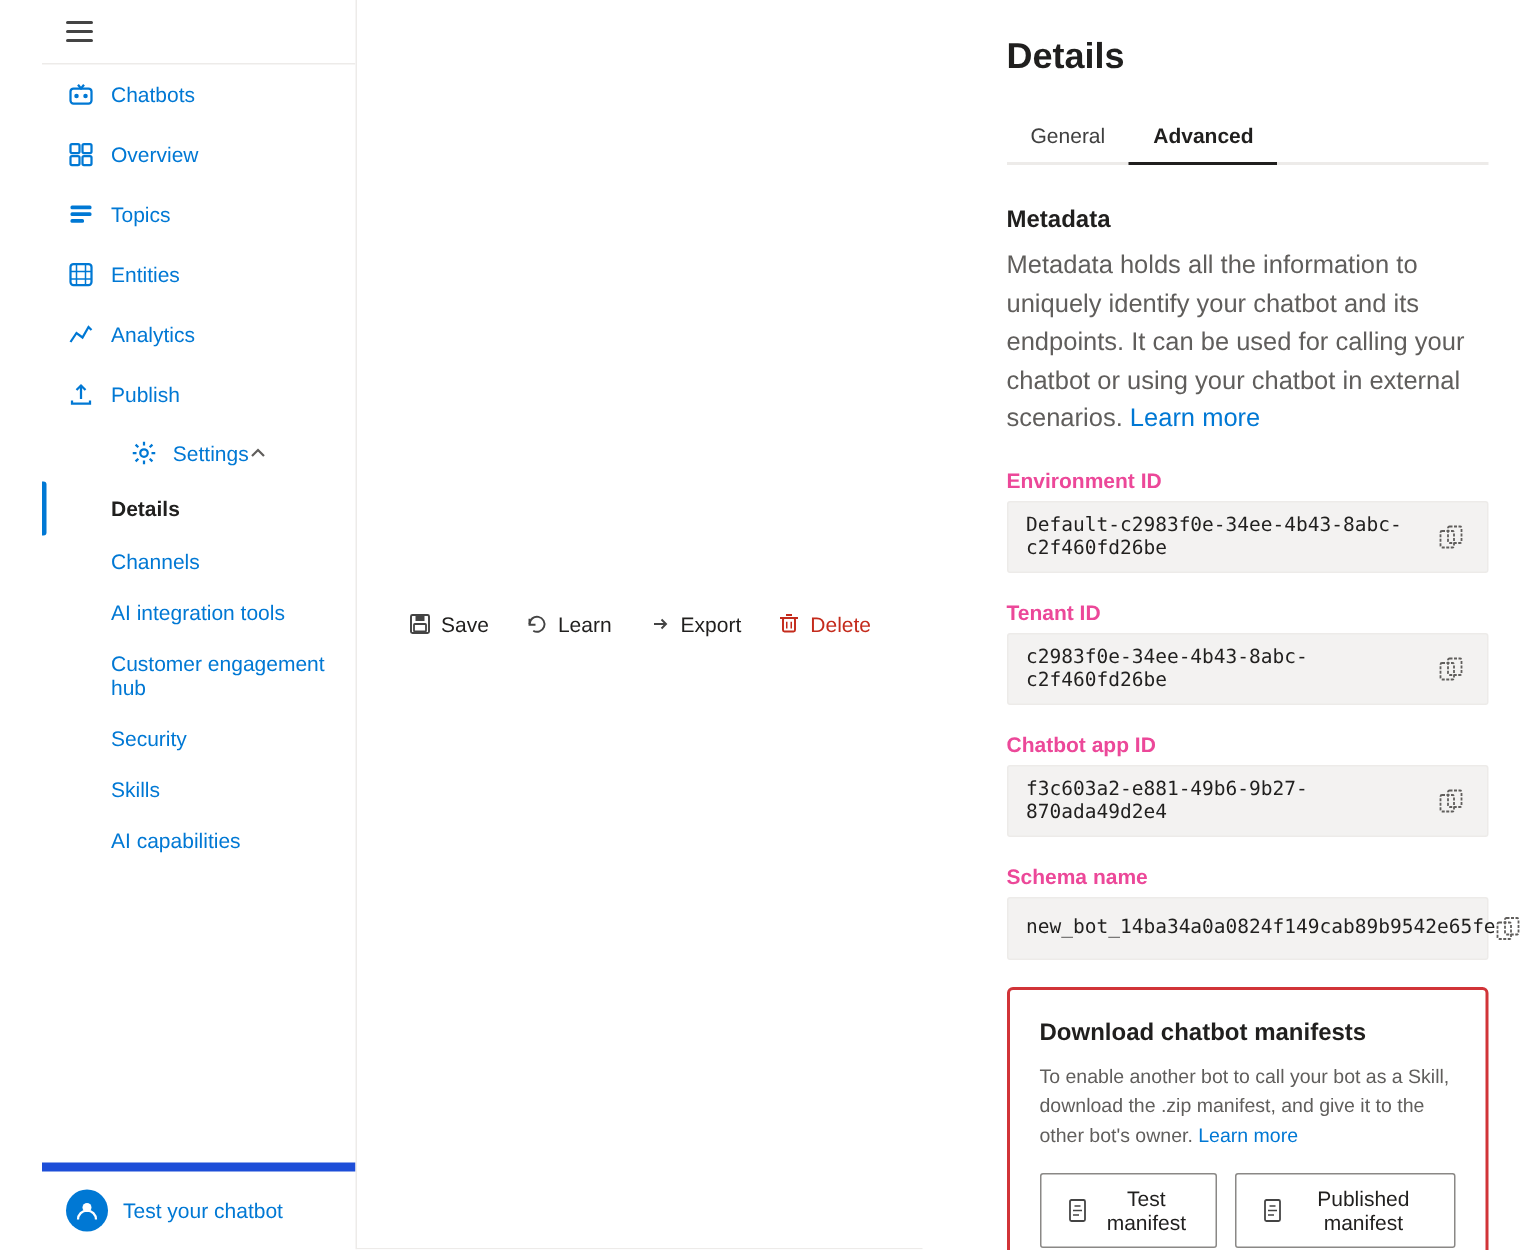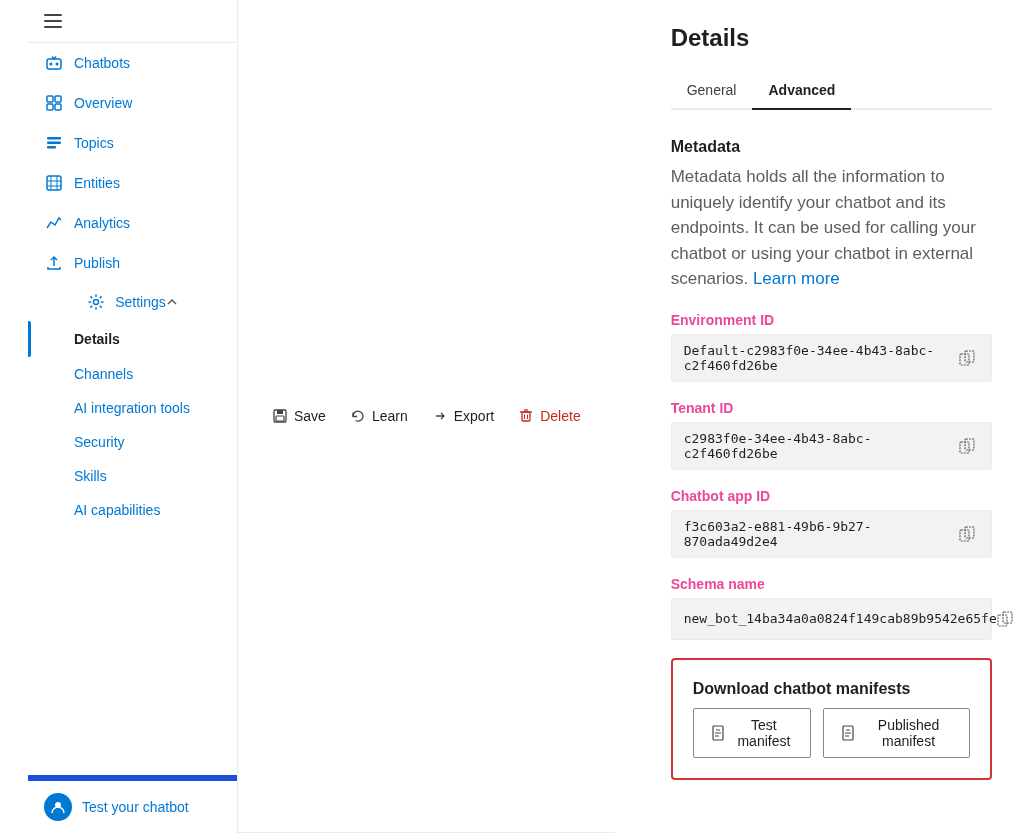--- a/index.html
+++ b/index.html
@@ -397,20 +397,23 @@
 
   <div>
     <div class="nav-item active nav-section-indent" style="padding-left: 46px;">
       <span>Details</span>
     </div>
     <div class="nav-sub-item">
       <span>Channels</span>
     </div>
     <div class="nav-sub-item">
       <span>AI integration tools</span>
+    </div>
+    <div class="nav-sub-item">
+      <span>Customer engagement hub</span>
     </div>
     <div class="nav-sub-item">
       <span>Security</span>
     </div>
     <div class="nav-sub-item">
       <span>Skills</span>
     </div>
     <div class="nav-sub-item">
       <span>AI capabilities</span>
     </div>
@@ -541,20 +544,24 @@
               <rect x="1" y="4" width="9" height="11" rx="1" stroke="#605e5c" stroke-width="1.2" stroke-dasharray="2 1"></rect>
               <rect x="6" y="1" width="9" height="11" rx="1" stroke="#605e5c" stroke-width="1.2" stroke-dasharray="2 1"></rect>
             </svg>
           </button>
         </div>
       </div>
     </div>
 
     <div class="manifest-box">
       <div class="manifest-title">Download chatbot manifests</div>
+      <p class="manifest-desc">
+        <span>To enable another bot to call your bot as a Skill, download the .zip manifest, and give it to the other bot's owner.</span>
+        <a href="#">Learn more</a>
+      </p>
       <div class="manifest-buttons">
         <button class="manifest-btn">
           <div class="btn-icon">
             <svg width="16" height="16" viewBox="0 0 16 16" fill="none">
               <rect x="3" y="1" width="10" height="14" rx="1" stroke="#444" stroke-width="1.2"></rect>
               <path d="M6 5 L10 5 M5 8 L11 8 M5 11 L9 11" stroke="#444" stroke-width="1"></path>
             </svg>
           </div>
           <span>Test manifest</span>
         </button>

